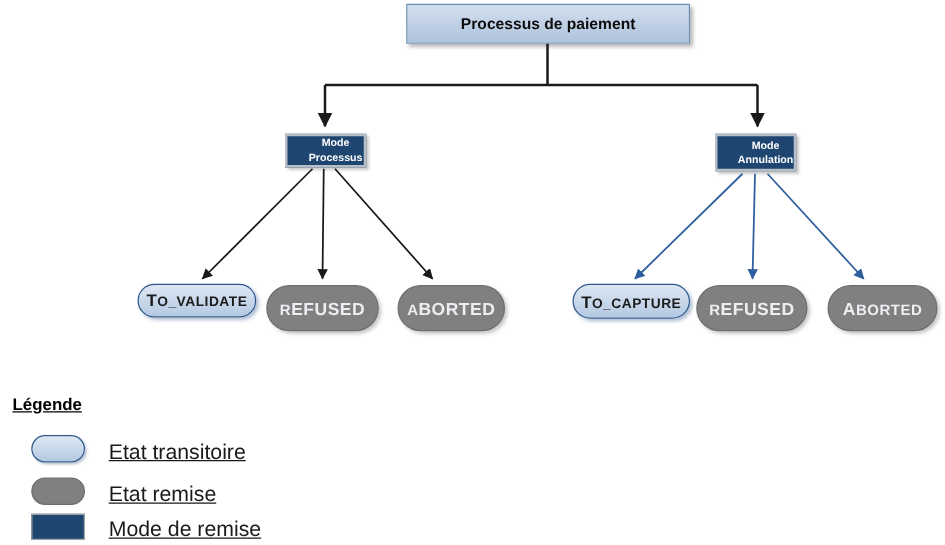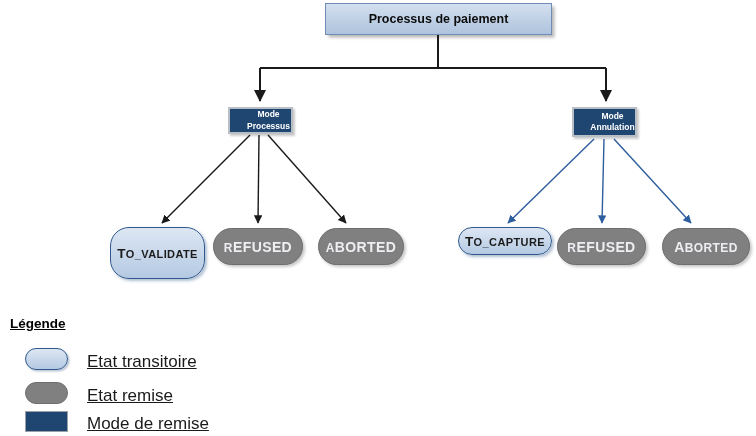--- a/index.html
+++ b/index.html
@@ -40,21 +40,21 @@
   .pill.transitory span::first-letter{font-size:13.5px;}
   .pill.final{
     background:var(--final-fill);
     border:1px solid var(--final-border);
     box-shadow:2px 2px 3px rgba(130,130,130,.45);
   }
   .pill.final span{color:#ededf2;font-size:14px;}
   .pill.final span::first-letter{font-size:12px;}
   .pill.final.lg span{font-size:12px;}
   .pill.final.lg span::first-letter{font-size:14px;}
-  .p-to-validate{left:110px;top:227px;width:95px;height:52px;}
+  .p-to-validate{left:110px;top:227px;width:95px;height:27px;}
   .p-refused-l{left:213px;top:228px;width:90px;height:37px;}
   .p-aborted-l{left:318px;top:228px;width:86px;height:37px;}
   .p-to-capture{left:458px;top:227px;width:94px;height:28px;}
   .p-refused-r{left:557px;top:228px;width:89px;height:37px;}
   .p-aborted-r{left:662px;top:228px;width:88px;height:37px;}
   
   .connectors{position:absolute;left:0;top:0;width:756px;height:436px;pointer-events:none;}
   
   .legend-title{position:absolute;left:10px;top:316px;font-size:13.5px;font-weight:bold;text-decoration:underline;color:#000000;}
   .legend-swatch{position:absolute;left:25px;width:43px;box-sizing:border-box;}

